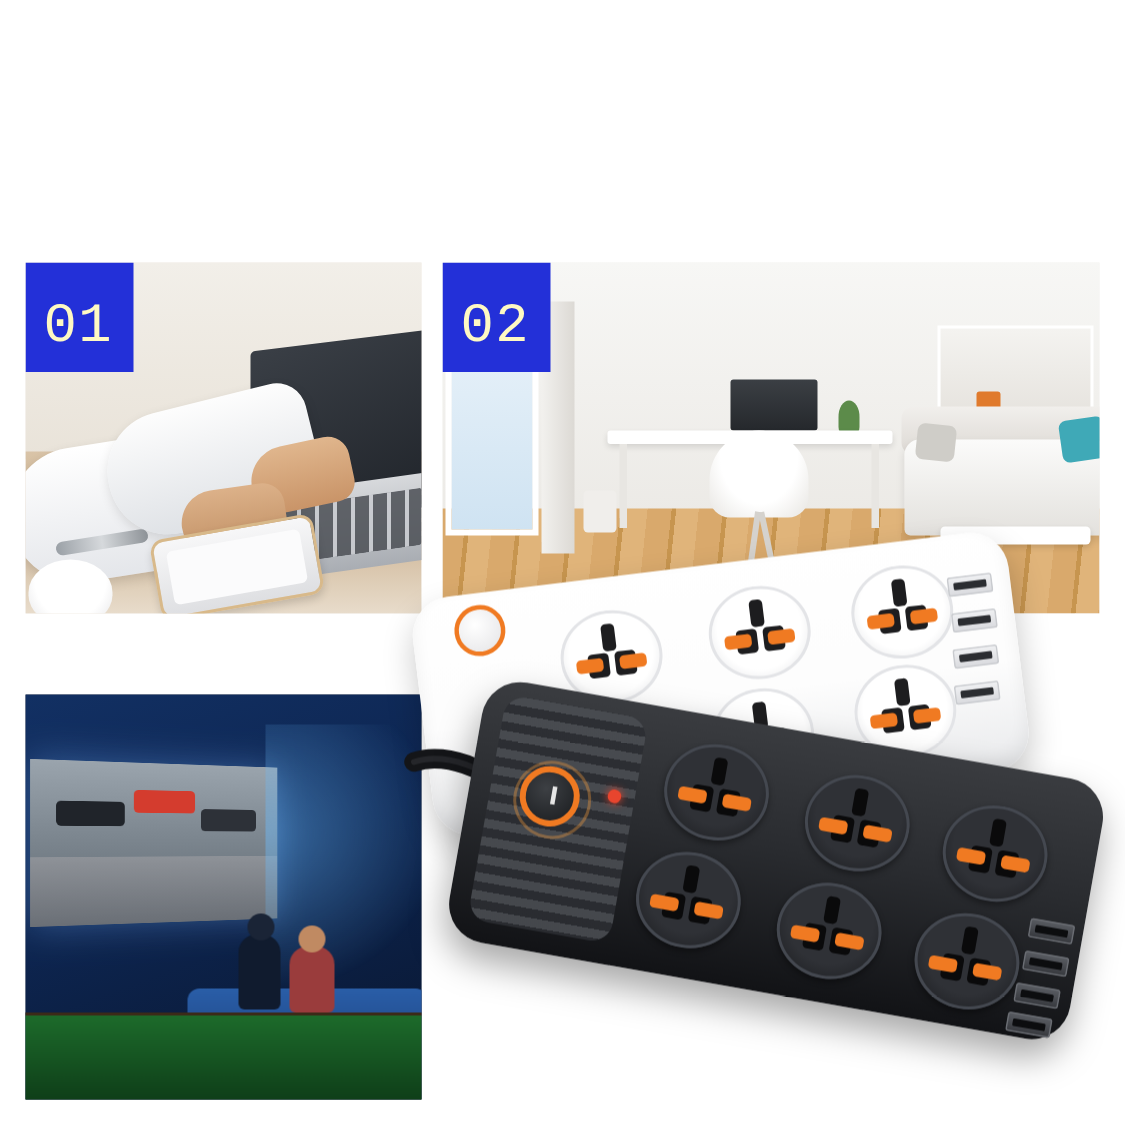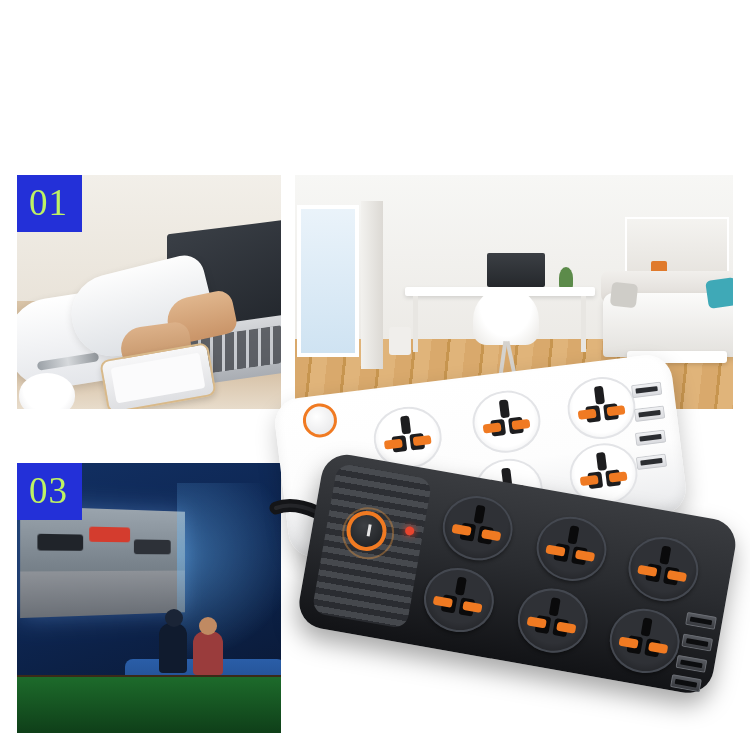--- a/index.html
+++ b/index.html
@@ -41,25 +41,25 @@
     overflow: hidden;
     border: 3px solid #ffffff;
     box-sizing: border-box;
   }
   .scene .badge {
     position: absolute;
     top: 0;
     left: 0;
     z-index: 6;
     background: #2330d8;
-    color: #bef264;
+    color: #fef9c3;
     font-size: 37px;
     line-height: 1;
-    padding: 9px 14px 11px 12px;
-    font-family: Liberation Serif, serif;
+    padding: 25px 14px 11px 12px;
+    font-family: Liberation Mono, monospace;
     letter-spacing: 1px;
   }
 
   
   #scene-01 { left: 14px;  top: 172px; width: 270px; height: 240px; background: #efe9e2; }
   #scene-01 .wall {
     position: absolute; left:0; top:0; width:100%; height:56%;
     background: linear-gradient(180deg,#f2efe9 0%, #e9e3d9 100%);
   }
   #scene-01 .desk {
@@ -434,39 +434,39 @@
     <div class="tleg-b"></div>
     <div class="chair-seat"></div>
     <div class="chair-leg"></div>
     <div class="chair-leg2"></div>
     <div class="sofa-back"></div>
     <div class="sofa"></div>
     <div class="pillow-grey"></div>
     <div class="pillow-teal"></div>
     <div class="coffee"></div>
     <div class="bin"></div>
+    <div class="badge">02</div>
   </div>
 
   <div class="scene" id="scene-03">
     <div class="room"></div>
     <div class="screen">
       <div class="track"></div>
       <div class="car-a"></div>
       <div class="car-b"></div>
       <div class="car-c"></div>
     </div>
     <div class="glow"></div>
     <div class="sofa3"></div>
     <div class="person-a"></div>
     <div class="head-a"></div>
     <div class="person-b"></div>
     <div class="head-b"></div>
     <div class="rugline"></div>
     <div class="rug"></div>
-    <div class="badge">03</div>
   </div>
 
   <div class="product" id="strip-white">
     <div class="body"></div>
     <div class="sw"></div>
 
     <div class="sock-w" style="left:96px;  top:22px;">
       <span class="pin top"></span>
         <span class="slot-a"></span>
         <span class="slot-b"></span>

